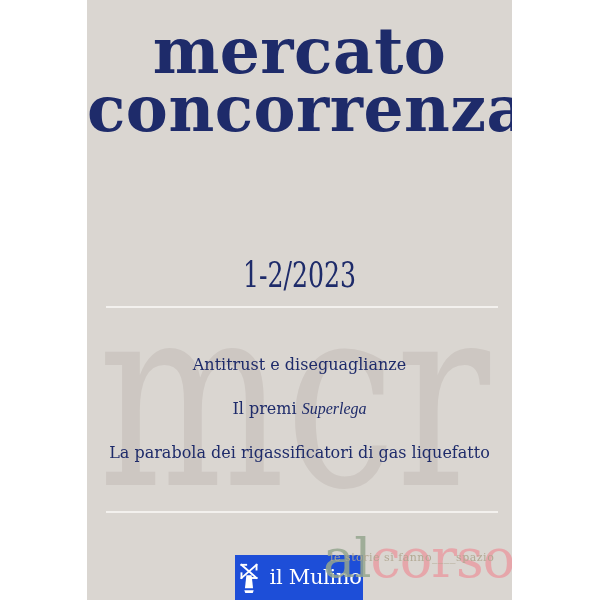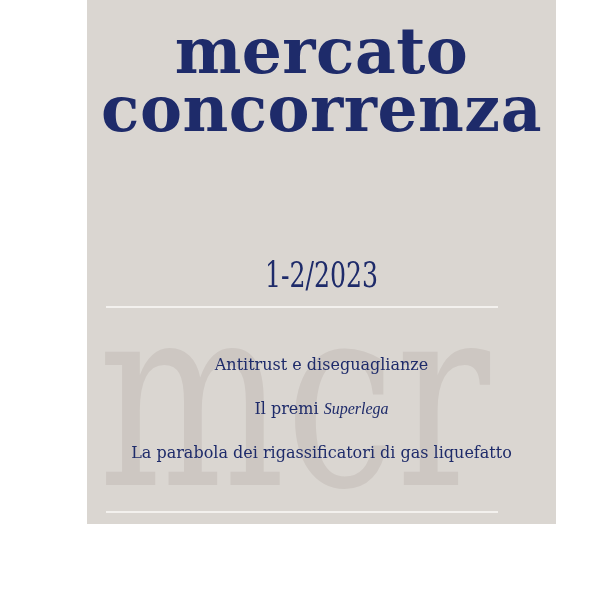--- a/index.html
+++ b/index.html
@@ -2,22 +2,22 @@
 <html><head>
 <meta charset="utf-8">
 <style>
   html,body{margin:0;padding:0;}
   body{
     width:600px;height:600px;position:relative;overflow:hidden;
     background:#ffffff;
     font-family:"DejaVu Serif", serif;
   }
   .cover{
-    position:absolute;left:87px;top:0;width:425px;height:524px;
-    background:#dad6d1;overflow:hidden;padding-left:44px;
+    position:absolute;left:87px;top:0;width:425px;height:600px;
+    background:#dad6d1;overflow:hidden;
   }
   
   .title{
     position:absolute;top:22px;left:0;width:100%;
     text-align:center;color:#1e2b6a;
     font-weight:bold;font-size:63px;line-height:58px;letter-spacing:.5px;
   }
   
   .issue{
     position:absolute;top:258px;left:0;width:100%;

